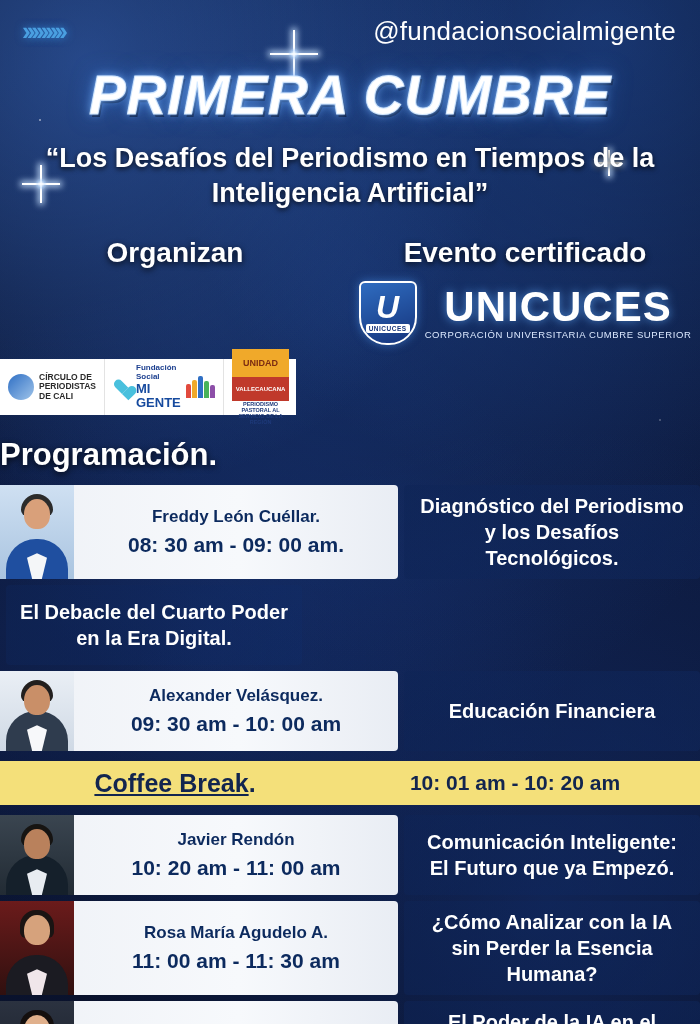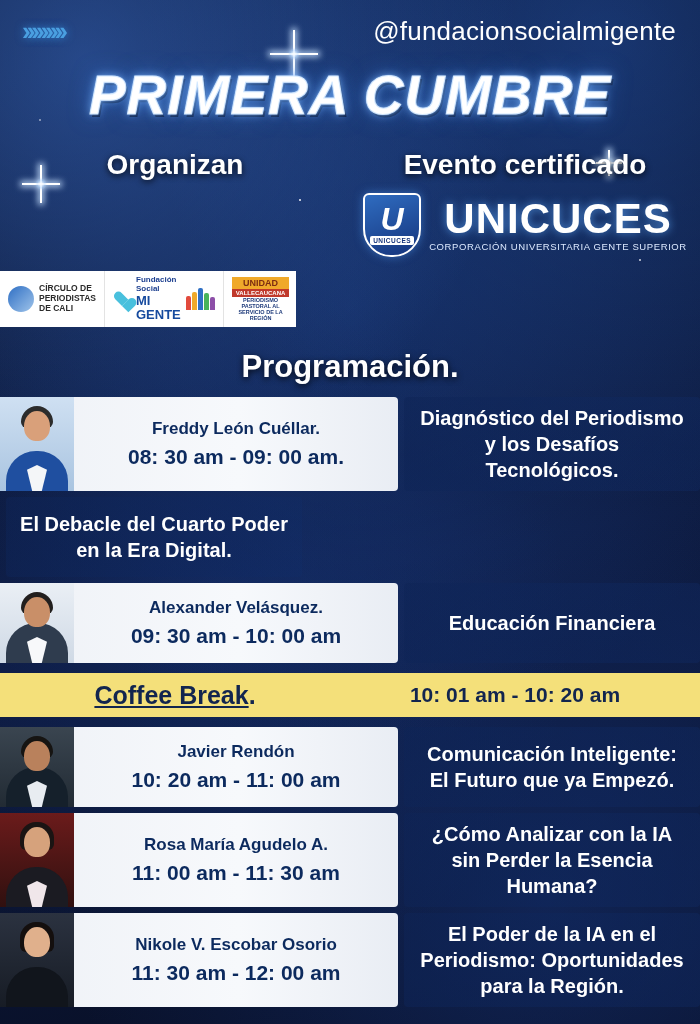--- a/index.html
+++ b/index.html
@@ -153,21 +153,21 @@
   }
   .lg-heart::before { left: 9px; transform: rotate(-45deg); transform-origin: 0 100%; }
   .lg-heart::after { left: 9px; transform: rotate(45deg); transform-origin: 0 100%; }
   .lg-circle {
     width: 26px; height: 26px; border-radius: 50%;
     background: linear-gradient(135deg,#2f6fc4,#9fc4ea);
     flex: 0 0 auto;
   }
   .lg-cpc { font-size: 8.5px; color: #2b2b2b; font-weight: 700; line-height: 1.15; text-align: left; }
   .lg-unidad { text-align: center; }
-  .lg-unidad .u-top { background: #f0a92a; color: #7c2d12; font-size: 9px; font-weight: 800; padding: 1px 4px; }
+  .lg-unidad .u-top { background: #f0a92a; color: #7c2d12; font-size: 9px; font-weight: 800; padding: 9px 4px; }
   .lg-unidad .u-bot { color: #1e3a7a; font-size: 5.5px; font-weight: 700; line-height: 1.1; }
   .orgs-right-logo {
     margin-top: 12px;
     display: flex;
     align-items: center;
     justify-content: center;
     gap: 8px;
   }
   .uni-shield {
     width: 58px; height: 64px;
@@ -180,21 +180,21 @@
   .uni-shield .u { font-size: 32px; font-weight: 800; line-height: 0.9; color: #fff; font-style: italic; }
   .uni-shield .lbl { font-size: 6.5px; letter-spacing: 0.5px; background:#fff; color:#15347c; font-weight:800; padding:1px 3px; border-radius:2px; margin-top:2px;}
   .uni-word { line-height: 1; }
   .uni-word .w1 {
     font-size: 42px; font-weight: 800; letter-spacing: 1px;
     color: #fff; text-shadow: 0 0 10px rgba(90,160,240,0.8);
   }
   .uni-word .w2 { font-size: 9.5px; letter-spacing: 0.6px; color: #dce9ff; margin-top: 2px; }
 
   .prog-title {
-    text-align: center;
+    text-align: left;
     font-size: 31px;
     font-weight: 800;
     margin-top: 22px;
     text-shadow: 0 2px 6px rgba(0,0,0,0.8);
   }
 
   
   .sched { margin-top: 12px; }
   .row {
     display: flex;
@@ -317,35 +317,36 @@
 
 <div class="content">
 
   <div class="top-row">
     <div class="chevrons">›››››››››</div>
     <div class="handle">@fundacionsocialmigente</div>
   </div>
 
   <div class="title-main">PRIMERA CUMBRE</div>
 
+  <div class="subtitle">“Los Desafíos del Periodismo en Tiempos de la Inteligencia Artificial”</div>
 
   <div class="orgs" style="position:relative;">
     <div class="orgs-col">
       <h3>Organizan</h3>
     </div>
     <div class="orgs-col">
       <h3>Evento certificado</h3>
       <div class="orgs-right-logo">
         <div class="uni-shield">
           <div class="u">U</div>
           <div class="lbl">UNICUCES</div>
         </div>
         <div class="uni-word">
           <div class="w1">UNICUCES</div>
-          <div class="w2">CORPORACIÓN UNIVERSITARIA GENTE SUPERIOR</div>
+          <div class="w2">CORPORACIÓN UNIVERSITARIA CUMBRE SUPERIOR</div>
         </div>
       </div>
     </div>
   </div>
 
   <div class="logo-strip" style="width:296px;">
     <div class="logo-box">
       <div class="lg-circle"></div>
       <div class="lg-cpc">
         <span>CÍRCULO DE</span><br>

